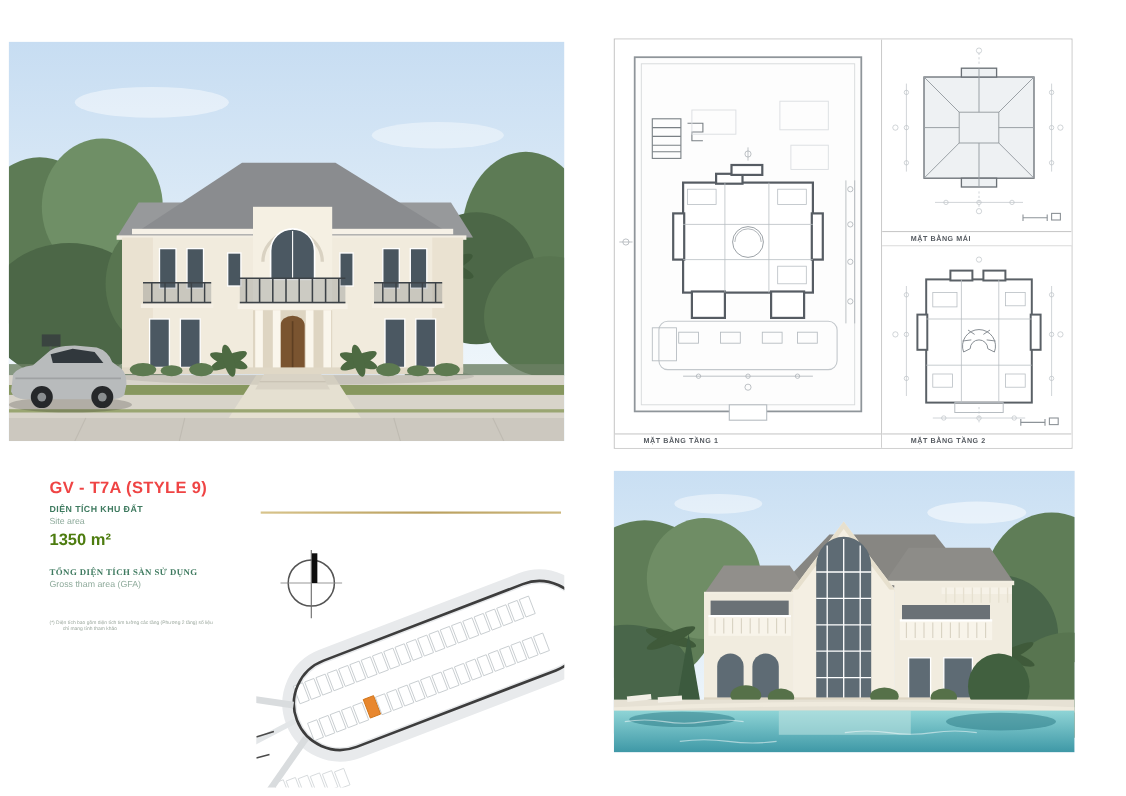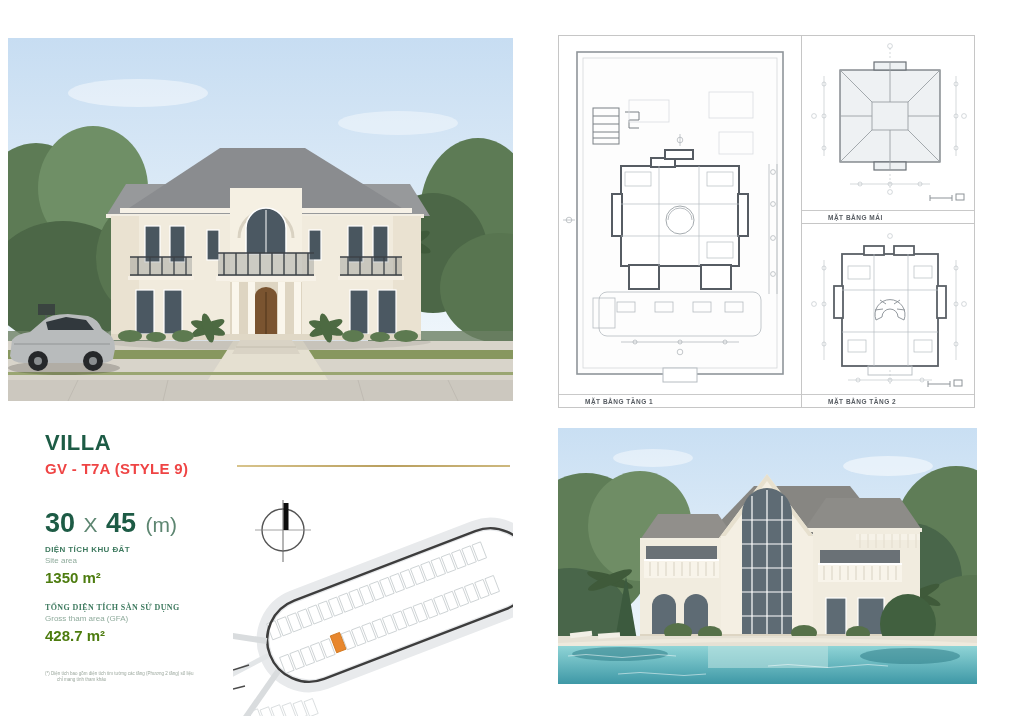--- a/index.html
+++ b/index.html
@@ -388,37 +388,29 @@
             <line x1="126" y1="157" x2="126" y2="163"></line>
             <line x1="148" y1="157" x2="148" y2="163"></line>
             <rect x="152" y="156" width="8" height="6" fill="none"></rect>
           </g>
       </svg>
       <div class="plan-label">MẶT BẰNG TẦNG 2</div>
     </div>
   </div>
 
   <div id="info-block">
-    <div class="title-line">VILLA</div>
     <div class="subtitle">GV - T7A (STYLE 9)</div>
 
-    <div class="dims">
-      <span class="num">30</span>
-      <span class="sep">X</span>
-      <span class="num">45</span>
-      <span class="unit">(m)</span>
-    </div>
 
     <div class="area-label">DIỆN TÍCH KHU ĐẤT</div>
     <div class="area-sub">Site area</div>
     <div class="area-value">1350 m²</div>
 
     <div class="area-label gap">TỔNG DIỆN TÍCH SÀN SỬ DỤNG</div>
     <div class="area-sub">Gross tham area (GFA)</div>
-    <div class="area-value">428.7 m²</div>
 
     <div class="fine-print">
       <div>(*) Diện tích bao gồm diện tích tim tường các tầng (Phương 2 tầng) số liệu</div>
       <div class="l2">chỉ mang tính tham khảo</div>
     </div>
   </div>
 
   <div id="gold-divider"></div>
 
   <div id="site-map">

